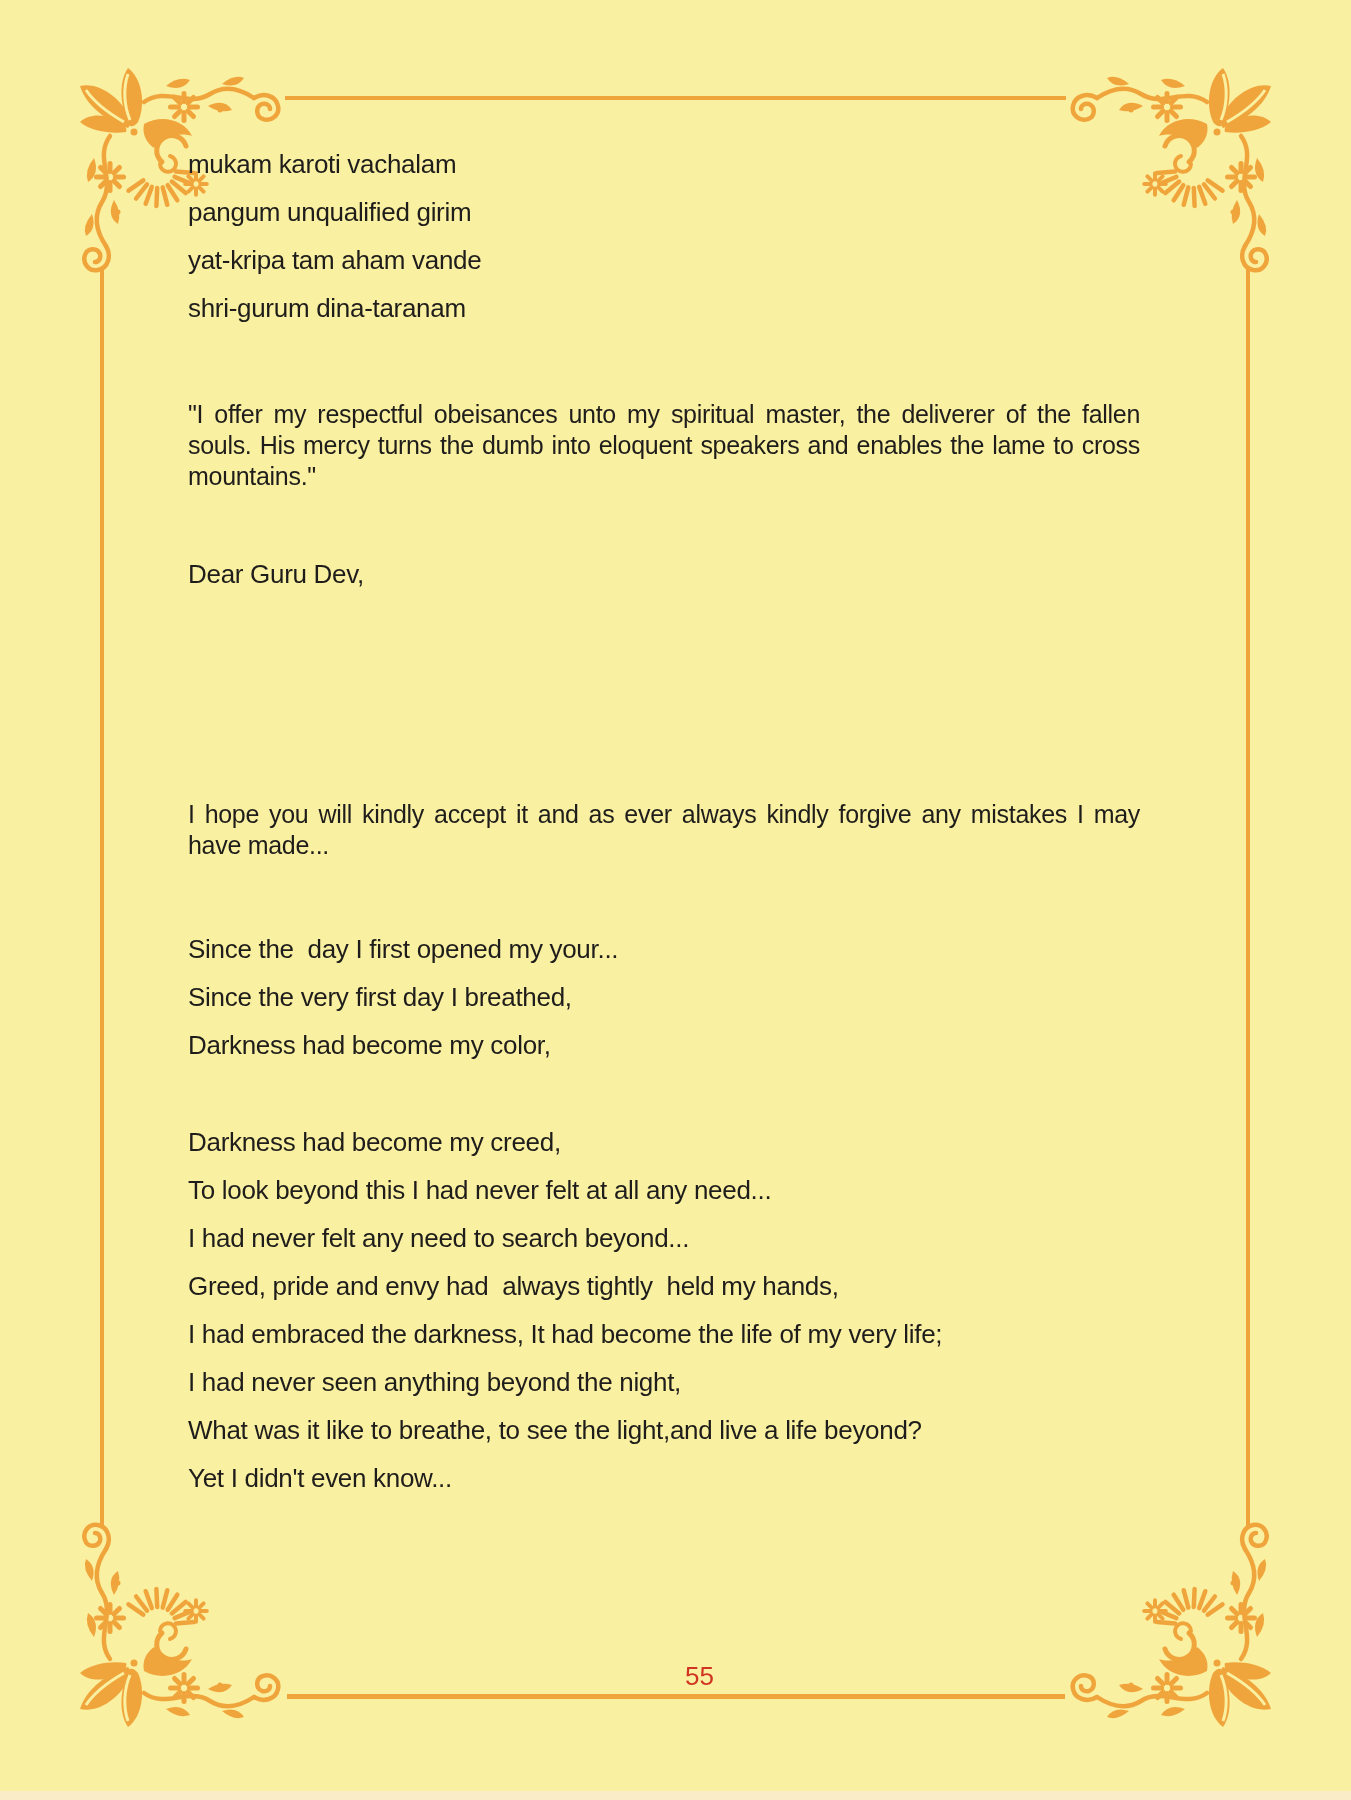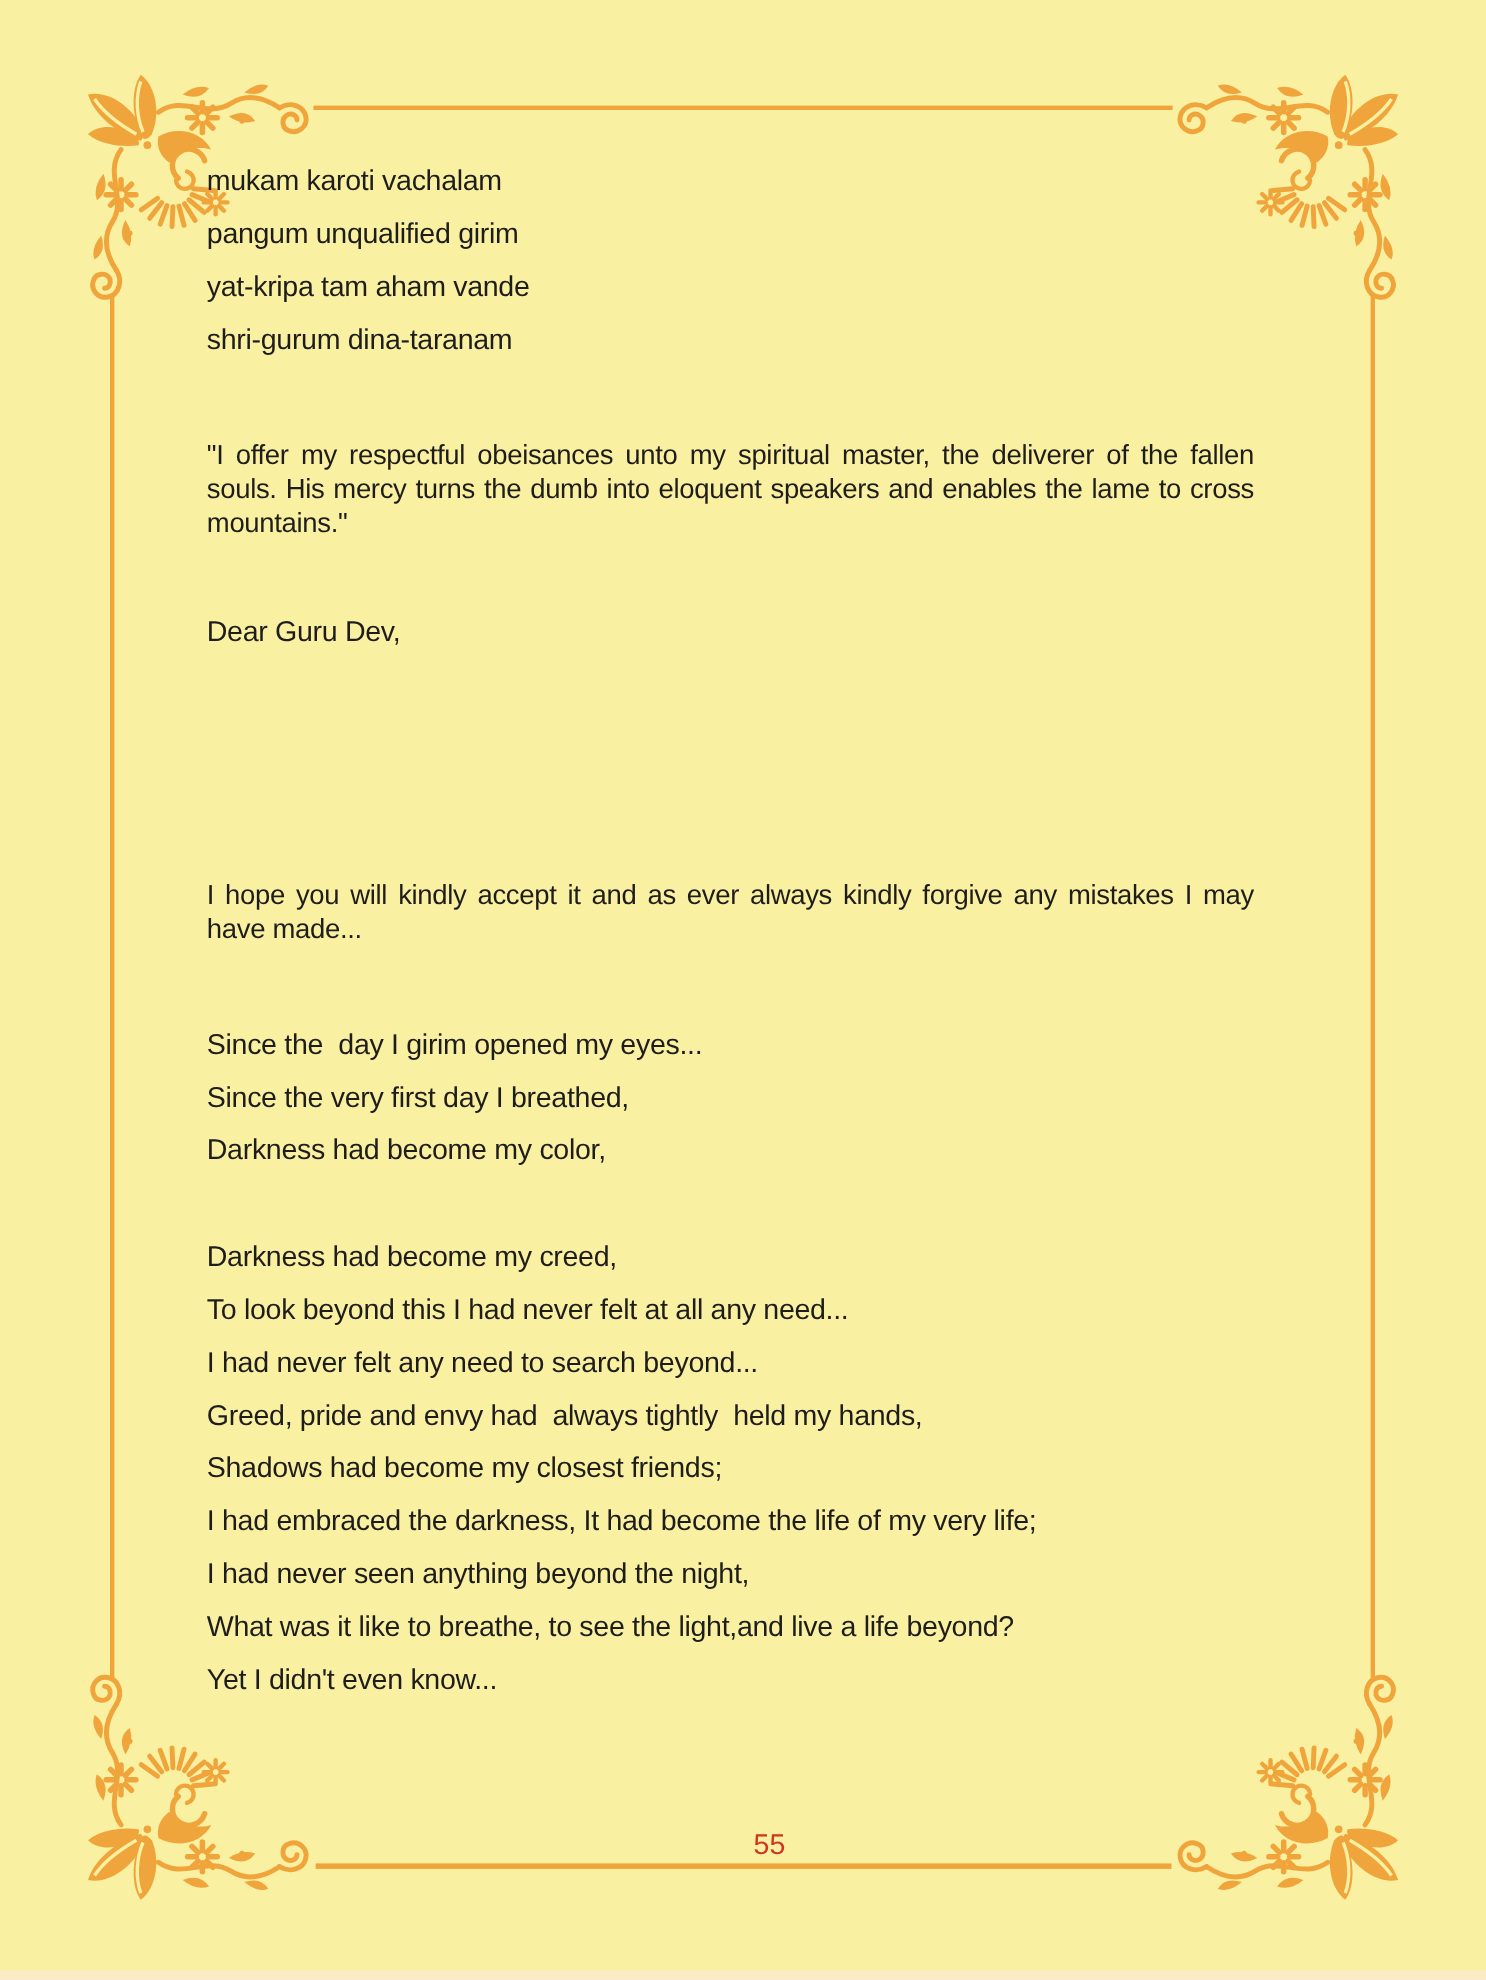--- a/index.html
+++ b/index.html
@@ -145,31 +145,30 @@
   <div class="txt para translation-block">"I offer my respectful obeisances unto my spiritual master, the deliverer of the fallen souls. His mercy turns the dumb into eloquent speakers and enables the lame to cross mountains."</div>
 
   <div class="txt lines salutation-block">
     <div class="line">Dear Guru Dev,</div>
   </div>
 
 
   <div class="txt para intro-para-block">I hope you will kindly accept it and as ever always kindly forgive any mistakes I may have made...</div>
 
   <div class="txt lines stanza1-block">
-    <div class="line">Since the  day I girim opened my eyes...</div>
+    <div class="line">Since the  day I first opened my your...</div>
     <div class="line">Since the very first day I breathed,</div>
     <div class="line">Darkness had become my color,</div>
   </div>
 
   <div class="txt lines stanza2-block">
     <div class="line">Darkness had become my creed,</div>
     <div class="line">To look beyond this I had never felt at all any need...</div>
     <div class="line">I had never felt any need to search beyond...</div>
     <div class="line">Greed, pride and envy had  always tightly  held my hands,</div>
-    <div class="line">Shadows had become my closest friends;</div>
     <div class="line">I had embraced the darkness, It had become the life of my very life;</div>
     <div class="line">I had never seen anything beyond the night,</div>
     <div class="line">What was it like to breathe, to see the light,and live a life beyond?</div>
     <div class="line">Yet I didn't even know...</div>
   </div>
 
   <div class="page-number">55</div>
 
   <div class="edge edge-right"></div>
   <div class="edge edge-bottom"></div>

